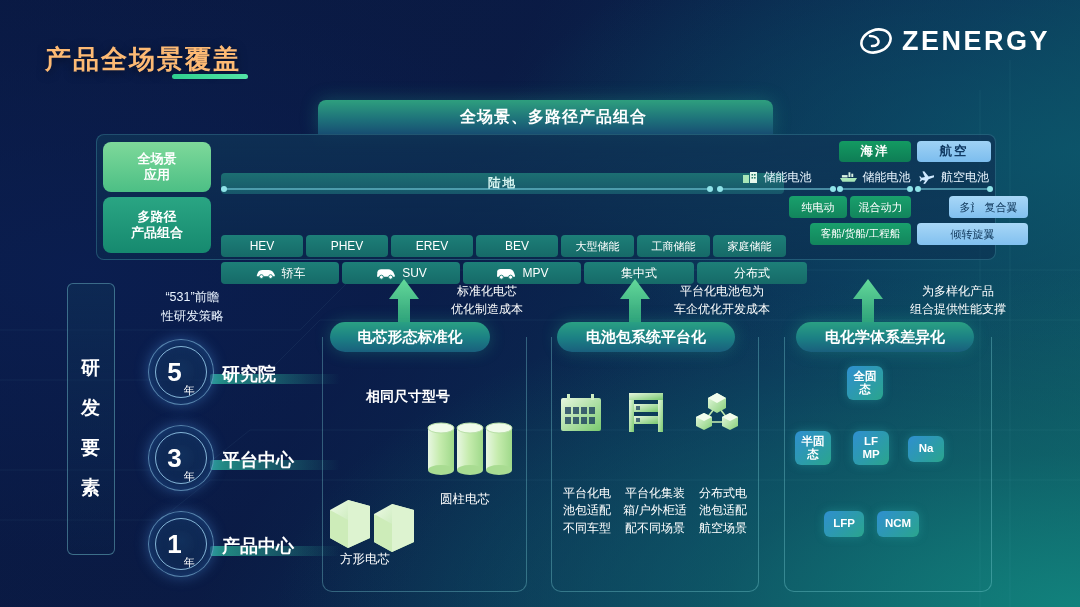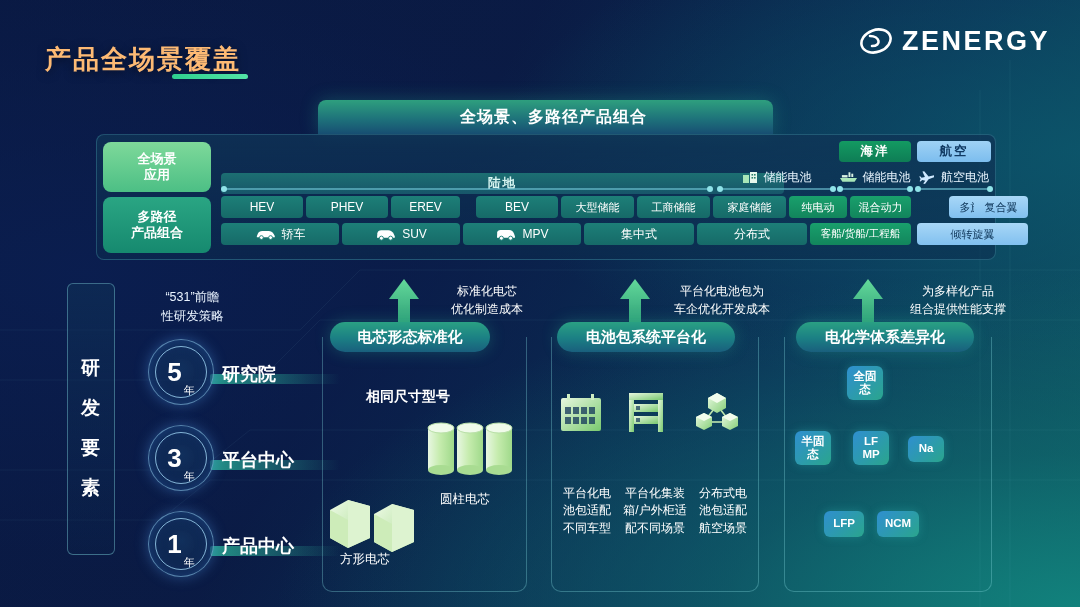--- a/index.html
+++ b/index.html
@@ -90,21 +90,21 @@
     content: ""; position: absolute; top: -2px; width: 6px; height: 6px; border-radius: 50%;
     background: #8fe3e8;
   }
   .app-rail::before { left: -2px; } .app-rail::after { right: -2px; }
 
   .tag {
     position: absolute; height: 22px; border-radius: 4px;
     display: flex; align-items: center; justify-content: center; gap: 5px;
     font-size: 12px; color: #ffffff; white-space: nowrap;
   }
-  .tag-teal   { background: linear-gradient(180deg,#1d7f78,#166a68); }
+  .tag-teal   { background: linear-gradient(180deg,#1d7f78,#166a68); margin-top: 39px; }
   .tag-green  { background: linear-gradient(180deg,#19a06c,#12855c); }
   .tag-blue   { background: linear-gradient(180deg,#a8d7f7,#81c0ef); color:#0e3558; }
   .tag-sm { font-size: 11px; }
 
   
   #rd-bar {
     position: absolute; left: 67px; top: 283px; width: 48px; height: 272px;
     border: 1px solid rgba(120,200,210,.45);
     border-radius: 6px;
     background: linear-gradient(180deg, rgba(16,52,88,.5), rgba(12,40,76,.2));
@@ -243,21 +243,21 @@
     </div>
     <div class="app-cell" style="left:820px; width:74px;">
       <svg width="16" height="14" viewBox="0 0 16 14">
         <path d="M15 5.2 L9.6 6.4 L5.2 1.2 L3.4 1.6 L5.9 7 L2.6 7.8 L1.2 6.2 L0.2 6.5 L1.6 9 L0.6 11.2 L1.6 11.5 L3.2 10.1 L6.3 10.7 L4.2 13.6 L6 13.9 L9.6 9.2 L15 7.3 Z" fill="#cfe9ff"></path>
       </svg>
       <span>航空电池</span>
     </div>
 
     <div class="tag tag-teal" style="left:124px; top:61px; width:82px;">HEV</div>
     <div class="tag tag-teal" style="left:209px; top:61px; width:82px;">PHEV</div>
-    <div class="tag tag-teal" style="left:294px; top:61px; width:69px;">EREV</div>
+    <div class="tag tag-teal" style="left:294px; top:61px; width:82px;">EREV</div>
     <div class="tag tag-teal" style="left:379px; top:61px; width:82px;">BEV</div>
     <div class="tag tag-teal tag-sm" style="left:464px; top:61px; width:73px;">大型储能</div>
     <div class="tag tag-teal tag-sm" style="left:540px; top:61px; width:73px;">工商储能</div>
     <div class="tag tag-teal tag-sm" style="left:616px; top:61px; width:73px;">家庭储能</div>
     <div class="tag tag-green tag-sm" style="left:692px; top:61px; width:58px;">纯电动</div>
     <div class="tag tag-green tag-sm" style="left:753px; top:61px; width:61px;">混合动力</div>
     <div class="tag tag-blue tag-sm" style="left:820px; top:61px; width:54px;margin-left:32px;">多旋翼</div>
     <div class="tag tag-blue tag-sm" style="left:877px; top:61px; width:54px;">复合翼</div>
 
     <div class="tag tag-teal" style="left:124px; top:88px; width:118px;">

